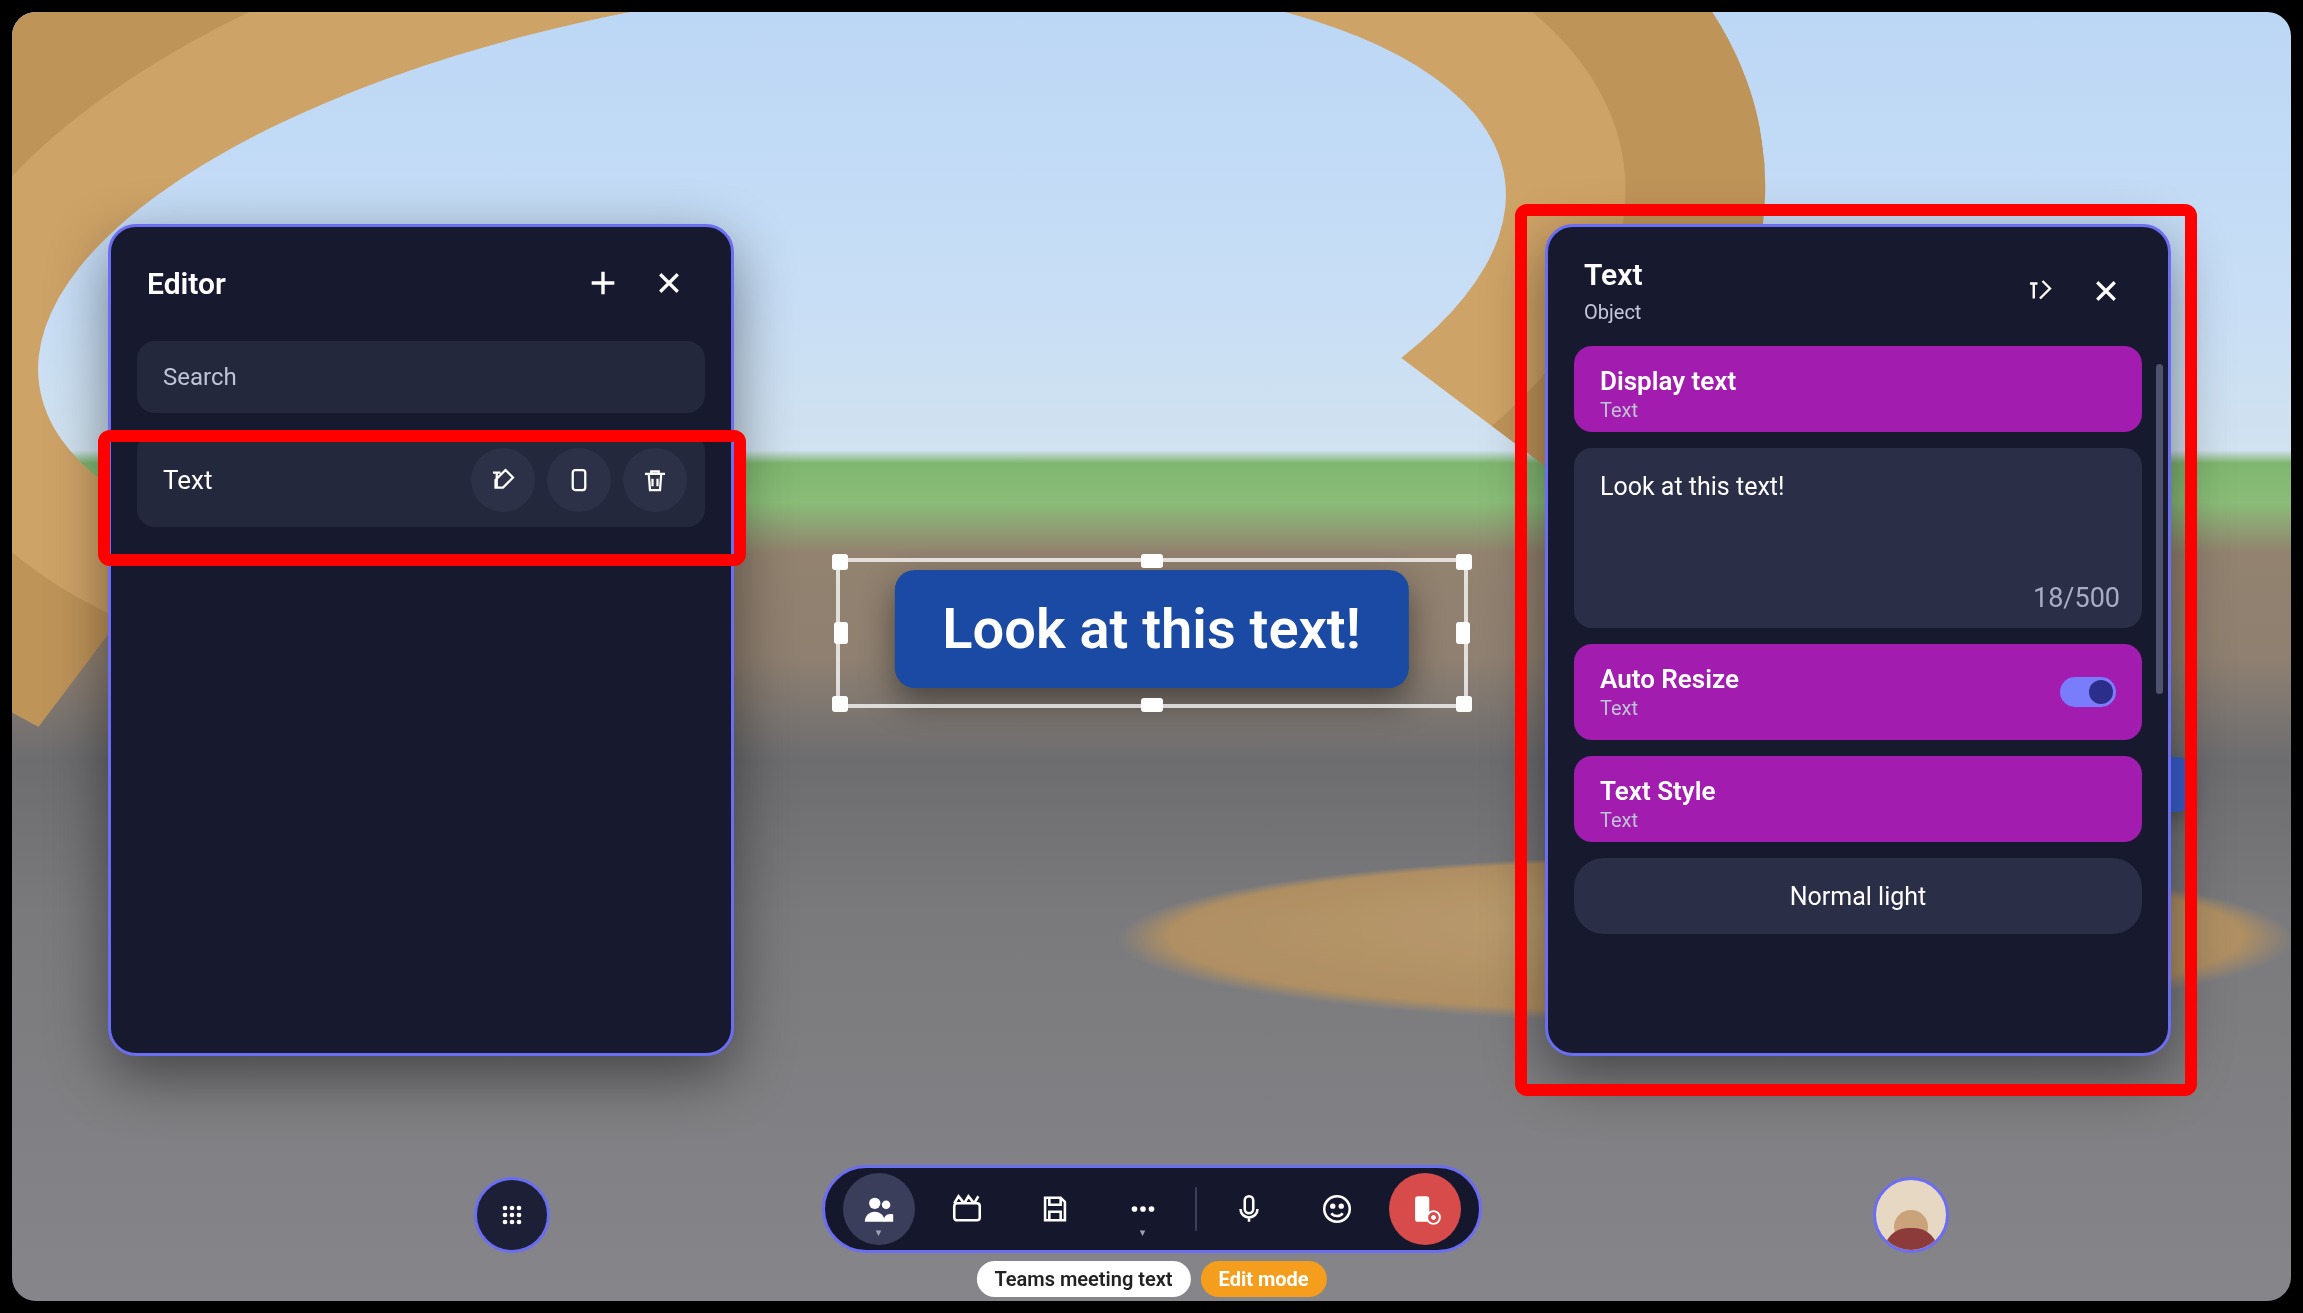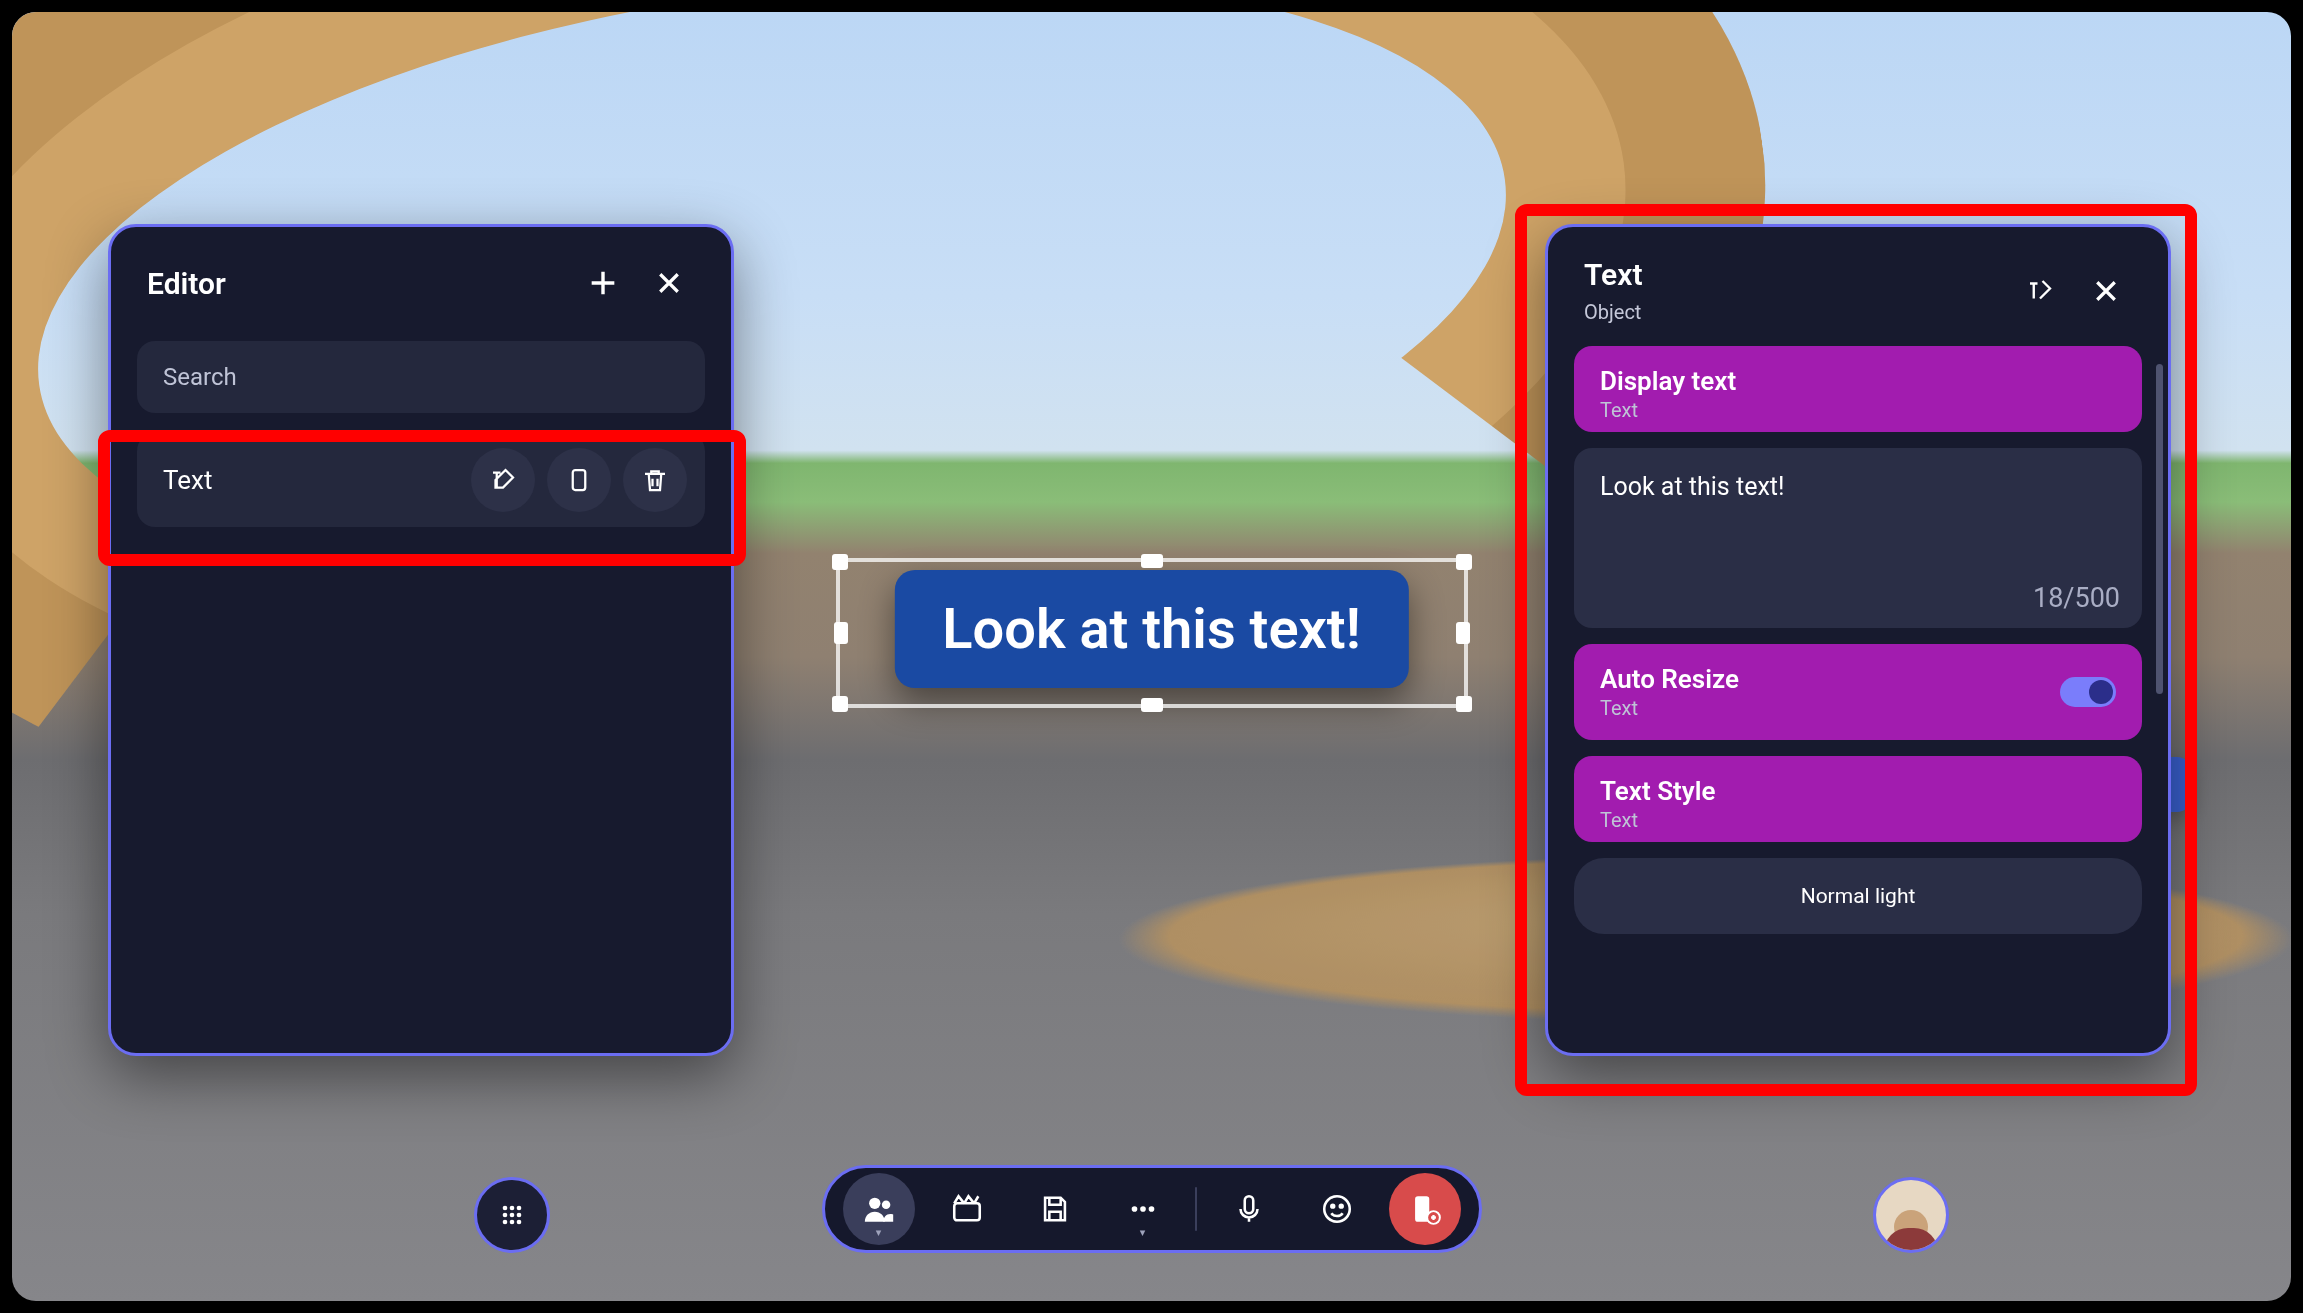--- a/index.html
+++ b/index.html
@@ -74,21 +74,21 @@
 .prop-head { font-size:26px; font-weight:600; }
 .prop-sub { font-size:20px; color:#bfc3d6; margin-top:2px; }
 .textarea-box { background:#2a2e46; border-radius:18px; padding:24px 26px 50px; font-size:25px; color:#fff; position:relative; min-height:180px; }
 .char-count { position:absolute; right:22px; bottom:14px; font-size:27px; color:#a9adc4; }
 .row-toggle { display:flex; align-items:center; }
 .row-toggle .tcol { flex:1; }
 .toggle {
   width:56px; height:30px; border-radius:999px; background:#7a7dfb; position:relative;
 }
 .toggle::after{content:"";position:absolute;right:3px;top:3px;width:24px;height:24px;border-radius:50%;background:#2b2e8a;}
-.style-option { background:#2a2e46; border-radius:30px; height:76px; display:flex; align-items:center; justify-content:center; font-size:21px; color:#fff; cursor:pointer; }
+.style-option { background:#2a2e46; border-radius:30px; height:76px; display:flex; align-items:center; justify-content:center; font-size:25px; color:#fff; cursor:pointer; }
 .scroll-indicator { position:absolute; right:5px; top:18px; width:7px; height:330px; background:#4f5370; border-radius:6px; }
 
 
 .text-object {
   position:absolute; top:558px; left:50%; transform:translateX(-50%);
   background:#1a4aa3; color:#fff; font-size:56px; font-weight:600;
   padding:26px 48px; border-radius:20px;
   box-shadow: 0 14px 34px rgba(0,0,0,.45);
 }
 .sel-outline{ position:absolute; top:546px; left:50%; transform:translateX(-50%); width:632px; height:150px; border:4px solid rgba(255,255,255,.75); border-radius:8px; pointer-events:none; }
@@ -308,13 +308,17 @@
           <path d="M16.3 18h3.4M18 16.3v3.4" stroke="#fff" stroke-width="1.6"></path>
         </svg>
     </div>
   </div>
 
   <div class="avatar-fab">
     <div class="body"></div>
     <div class="head"></div>
   </div>
 
+  <div class="status-pills">
+    <div class="pill white">Teams meeting text</div>
+    <div class="pill orange">Edit mode</div>
+  </div>
 </div>
 
 </body></html>

